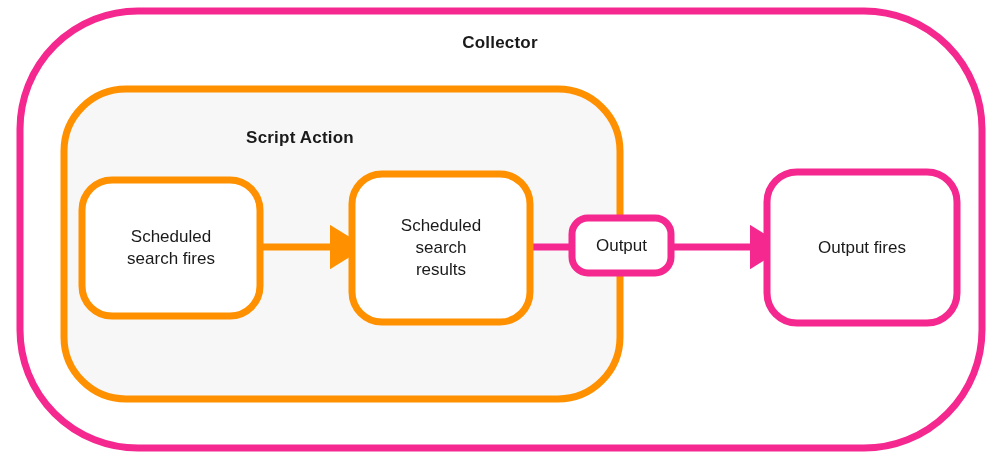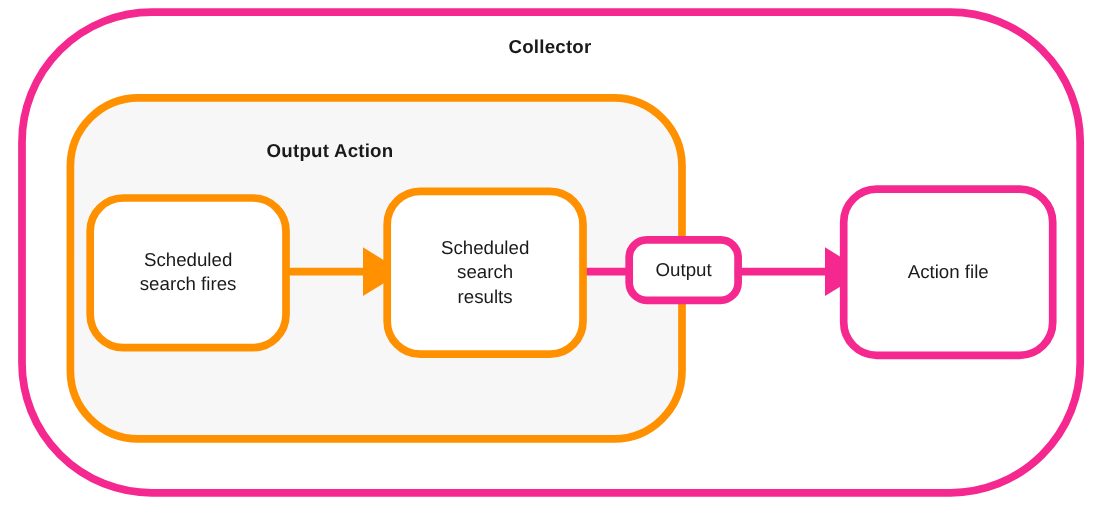--- a/index.html
+++ b/index.html
@@ -104,26 +104,26 @@
     <rect x="572" y="218" width="99" height="55" rx="16" ry="16" fill="#ffffff" stroke="#f4288f" stroke-width="7"></rect>
 
     <line x1="668" y1="247" x2="758" y2="247" stroke="#f4288f" stroke-width="7" marker-end="url(#arrow-pink)"></line>
 
     <rect x="767" y="172" width="190" height="151" rx="30" ry="30" fill="#ffffff" stroke="#f4288f" stroke-width="7"></rect>
 
   </svg>
 
   <div class="lbl lbl-container" id="collector-title">Collector</div>
 
-  <div class="lbl lbl-container" id="script-action-title">Output Action</div>
+  <div class="lbl lbl-container" id="script-action-title">Script Action</div>
 
   <div class="lbl lbl-node" id="label-scheduled-search-fires">Scheduled
 search fires</div>
 
   <div class="lbl lbl-node" id="label-scheduled-search-results">Scheduled
 search
 results</div>
 
   <div class="lbl lbl-node" id="label-script">Output</div>
 
-  <div class="lbl lbl-node" id="label-output-file">Action file</div>
+  <div class="lbl lbl-node" id="label-output-file">Output fires</div>
 
 </div>
 
 </body></html>

